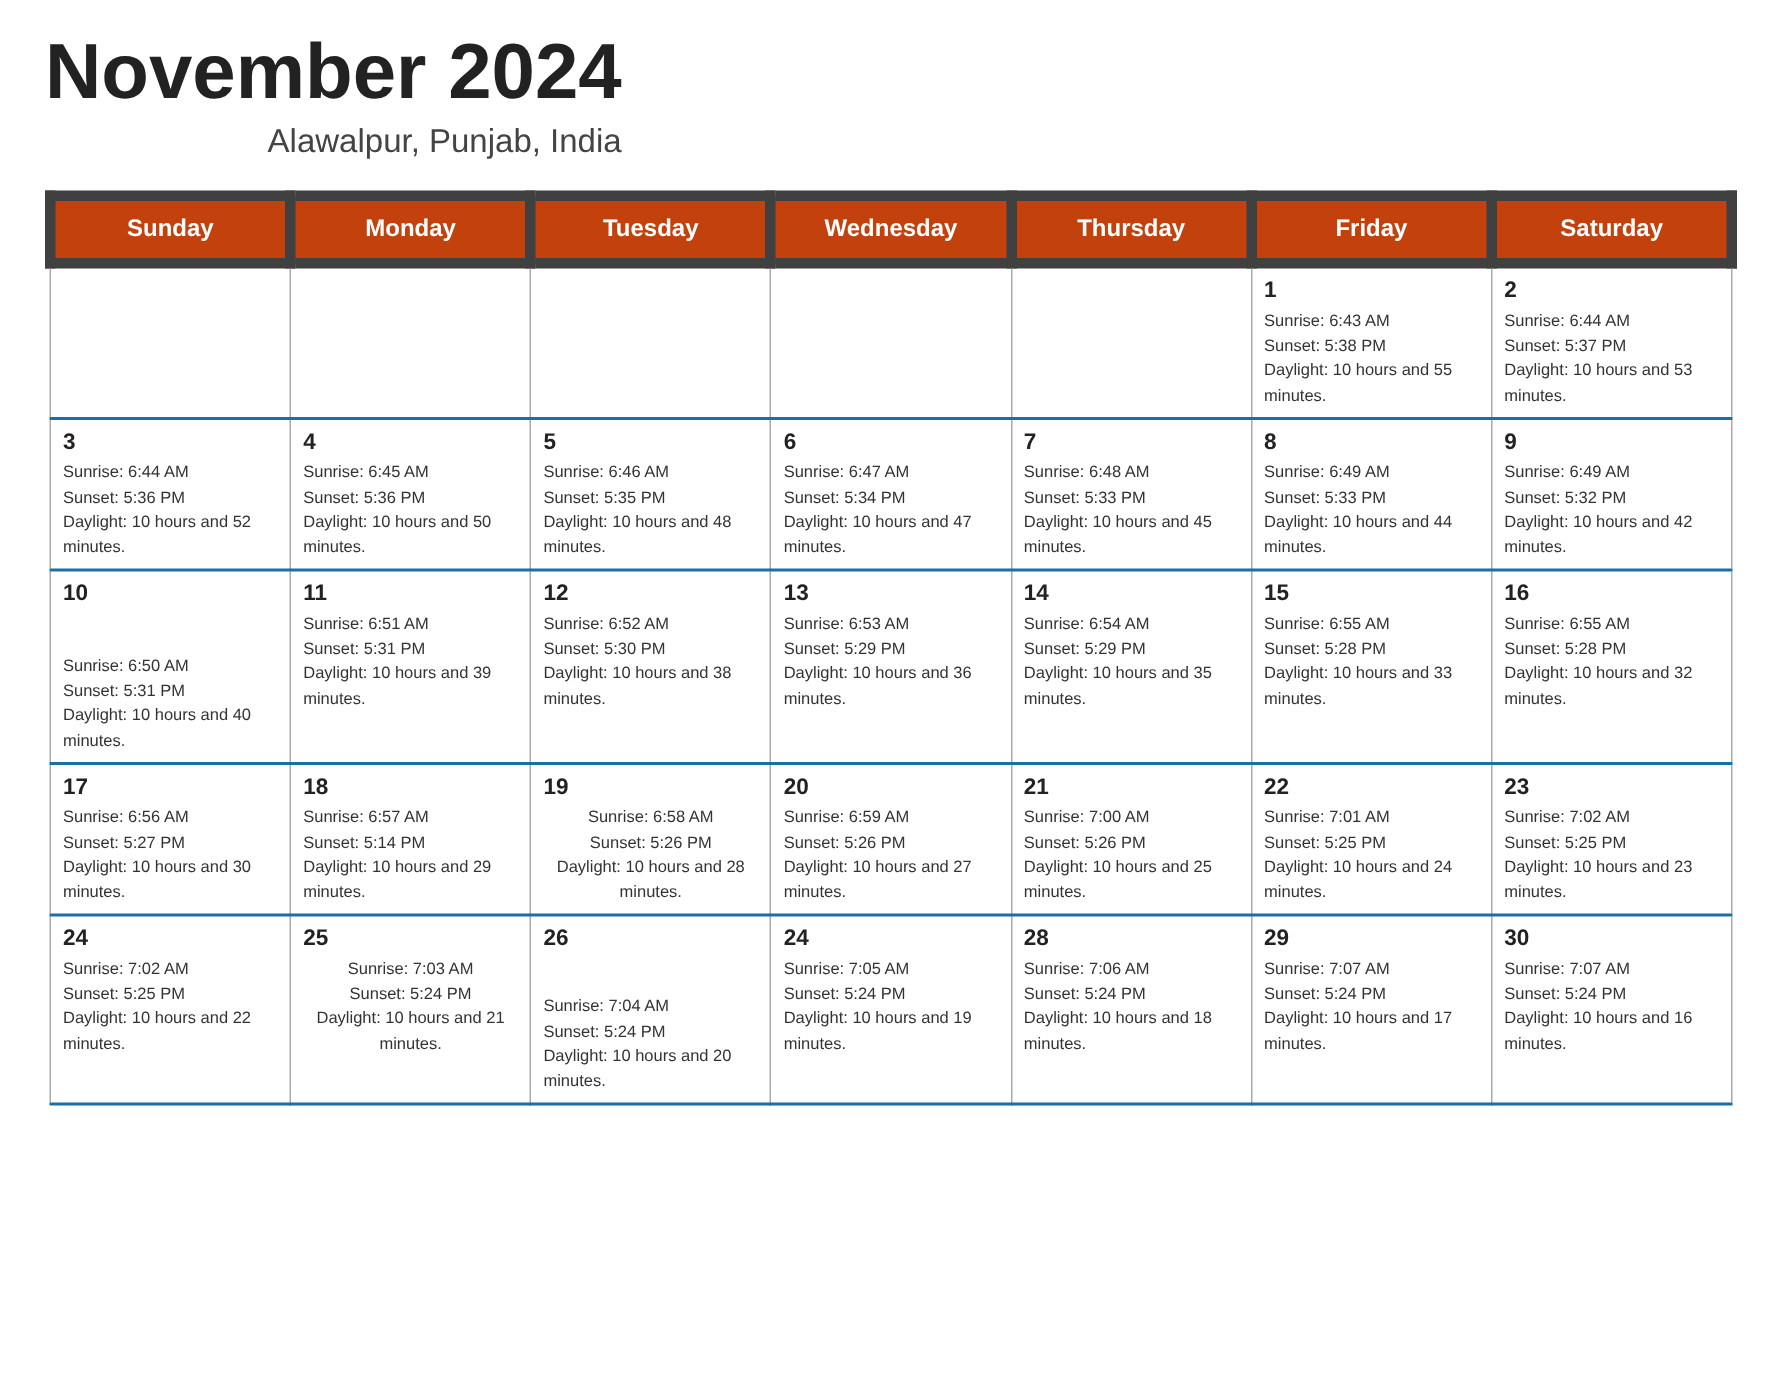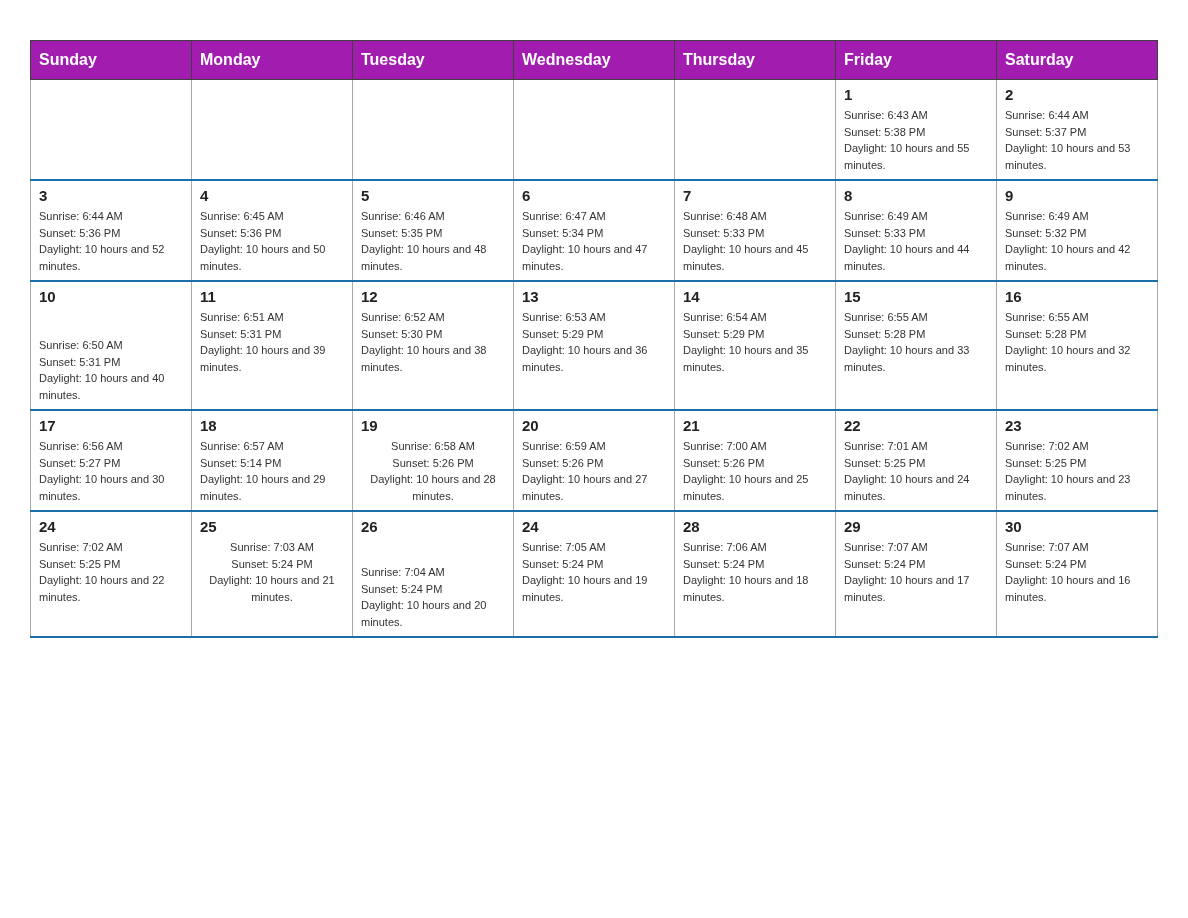--- a/index.html
+++ b/index.html
@@ -59,27 +59,27 @@
       font-size: 22px;
       color: #444;
       margin-top: 4px;
     }
     table {
       width: 100%;
       border-collapse: collapse;
       border: 1px solid #999;
     }
     thead tr th {
-      background-color: #a21caf;
+      background-color: #c2410c;
       color: #fff;
       font-size: 16px;
       font-weight: bold;
       padding: 10px 8px;
-      text-align: left;
-      border: 1px solid #404040;
+      text-align: center;
+      border: 7px solid #404040;
     }
     tbody tr td {
       vertical-align: top;
       padding: 6px 8px;
       border: 1px solid #aaa;
       width: 14.28%;
       min-height: 100px;
     }
     .day-number {
       font-size: 15px;
@@ -96,20 +96,24 @@
       border-bottom: 2px solid #1a6fa8;
     }
     .empty-cell {
       background: #fff;
     }
   </style>
 </head>
 <body>
 
 <div class="header">
+  <div class="title-area">
+    <div class="calendar-title">November 2024</div>
+    <div class="calendar-subtitle">Alawalpur, Punjab, India</div>
+  </div>
 </div>
 
 <table>
   <thead>
     <tr>
       <th>Sunday</th>
       <th>Monday</th>
       <th>Tuesday</th>
       <th>Wednesday</th>
       <th>Thursday</th>

